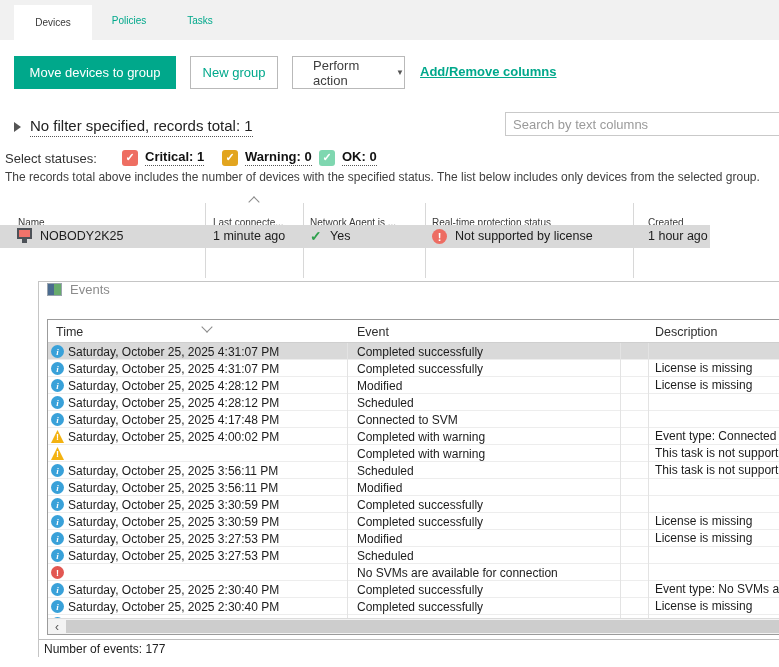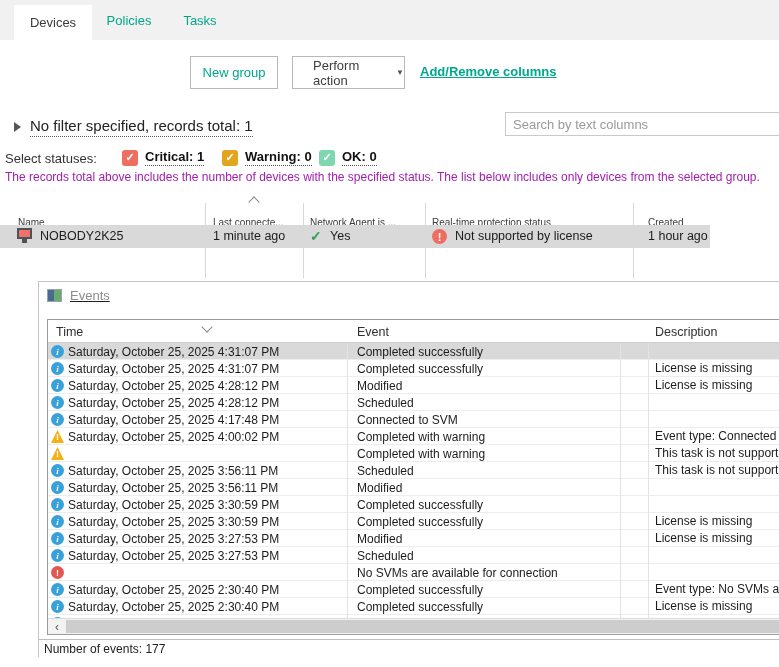--- a/index.html
+++ b/index.html
@@ -2,21 +2,21 @@
 <html style="--accent: #00a88b;"><head>
 <meta charset="utf-8">
 <style>
   html,body{margin:0;padding:0;background:#fff;}
   .screen{position:relative;width:779px;height:667px;overflow:hidden;
           font-family:"Liberation Sans",sans-serif;color:#1f1f1f;background:#fff;}
 
   
   .tabbar{position:absolute;left:0;top:0;width:779px;height:40px;background:#f1f1f1;}
   .tab{position:absolute;top:0;height:40px;display:flex;align-items:center;justify-content:center;
-       font-size:13px;color:var(--accent,#00a88b);cursor:pointer;}
+       font-size:10px;color:var(--accent,#00a88b);cursor:pointer;}
   .tab.active{background:#ffffff;color:#3a3a3a;top:5px;height:35px;}
   .tab-devices{left:14px;width:78px;}
   .tab-policies{left:100px;width:58px;}
   .tab-tasks{left:176px;width:48px;}
 
   
   .btn{position:absolute;top:56px;height:33px;box-sizing:border-box;font-size:13px;
        display:flex;align-items:center;justify-content:center;cursor:pointer;background:#fff;}
   .btn-primary{left:14px;width:162px;background:var(--accent,#00a88b);color:#fff;border:1px solid var(--accent,#00a88b);}
   .btn-newgroup{left:190px;width:88px;border:1px solid #b9b9b9;color:var(--accent,#00a88b);}
@@ -35,41 +35,41 @@
           font-family:"Liberation Sans",sans-serif;}
   .search::placeholder{color:#9a9a9a;}
 
   
   .statuses-label{position:absolute;left:5px;top:151px;font-size:13px;color:#333;}
   .status-item{position:absolute;top:149px;display:flex;align-items:center;cursor:pointer;}
   .cbox{width:16px;height:16px;border-radius:3px;display:flex;align-items:center;justify-content:center;
         color:#fff;font-size:11px;font-weight:bold;margin-right:7px;}
   .status-label{font-size:13px;font-weight:bold;color:#111;border-bottom:1px dotted #555;padding-bottom:1px;}
   .st-critical{left:122px;} .st-warning{left:222px;} .st-ok{left:319px;}
-  .note{position:absolute;left:5px;top:170px;font-size:12px;color:#a21caf;text-align:right;}
+  .note{position:absolute;left:5px;top:170px;font-size:12px;color:#404040;text-align:right;}
 
   
   .dev-col-sep{position:absolute;width:1px;background:#d8d8d8;top:203px;height:75px;}
   .dev-head{position:absolute;top:217px;font-size:10px;color:#3a3a3a;text-align:center;}
   .chev{display:inline-block;width:7px;height:7px;border-left:1px solid #8a8a8a;border-top:1px solid #8a8a8a;}
   .chev-up{transform:rotate(45deg);} .chev-down{transform:rotate(225deg);}
   .dev-sort{position:absolute;left:250px;top:198px;}
   .dev-row{position:absolute;left:0;top:225px;width:710px;height:23px;background:#d9d9d9;cursor:pointer;}
   .dev-cell{position:absolute;top:4px;font-size:12.5px;color:#1c1c1c;}
   .monitor{position:absolute;left:17px;top:3px;width:15px;height:11px;border:2px solid #4d5258;
            background:#f0736b;box-sizing:border-box;}
   .monitor::after{content:"";position:absolute;left:3px;top:9px;width:5px;height:4px;background:#4d5258;}
   .check{color:#2fa04d;font-weight:bold;font-size:14px;}
   .err-circle{display:inline-flex;width:15px;height:15px;border-radius:50%;background:#ed6d63;color:#fff;
               align-items:center;justify-content:center;font-size:11px;font-weight:bold;}
 
   
   .events-panel{position:absolute;left:38px;top:281px;width:760px;height:376px;
                 border:1px solid #c5c5c5;background:#fff;box-sizing:border-box;}
-  .ep-title{position:absolute;left:8px;top:6px;display:flex;align-items:center;text-decoration:underline;}
+  .ep-title{position:absolute;left:8px;top:0;display:flex;align-items:center;}
   .ep-icon{width:15px;height:13px;border:1px solid #9aa4ae;display:flex;box-sizing:border-box;margin-right:8px;}
   .ep-icon .l{width:6px;height:100%;background:#4a6b8f;}
   .ep-icon .r{flex:1;height:100%;background:#68ab6d;}
   .ep-title-text{font-size:13px;color:#8c8c8c;}
   .etable{position:absolute;left:8px;top:37px;width:760px;height:316px;border:1px solid #9b9b9b;
           box-sizing:border-box;background:#fff;overflow:hidden;}
   .ehead{position:absolute;left:0;top:0;width:100%;height:23px;border-bottom:1px solid #cfcfcf;
          box-sizing:border-box;background:#fff;z-index:3;}
   .ehead .hl{position:absolute;top:5px;font-size:12.5px;color:#2e2e2e;}
   .e-sort{position:absolute;left:155px;top:3px;}
@@ -98,20 +98,21 @@
 <body>
 
 <div class="screen">
 
   <div class="tabbar">
     <div class="tab tab-devices active">Devices</div>
     <div class="tab tab-policies">Policies</div>
     <div class="tab tab-tasks">Tasks</div>
   </div>
 
+  <div class="btn btn-primary">Move devices to group</div>
   <div class="btn btn-newgroup">New group</div>
   <div class="btn btn-perform">
     <span>Perform action</span>
     <span class="caret-down">▼</span>
   </div>
   <div class="link">Add/Remove columns</div>
 
   <div class="filter-row">
     <span class="tri-right"></span>
     <span class="filter-text">No filter specified, records total: 1</span>

